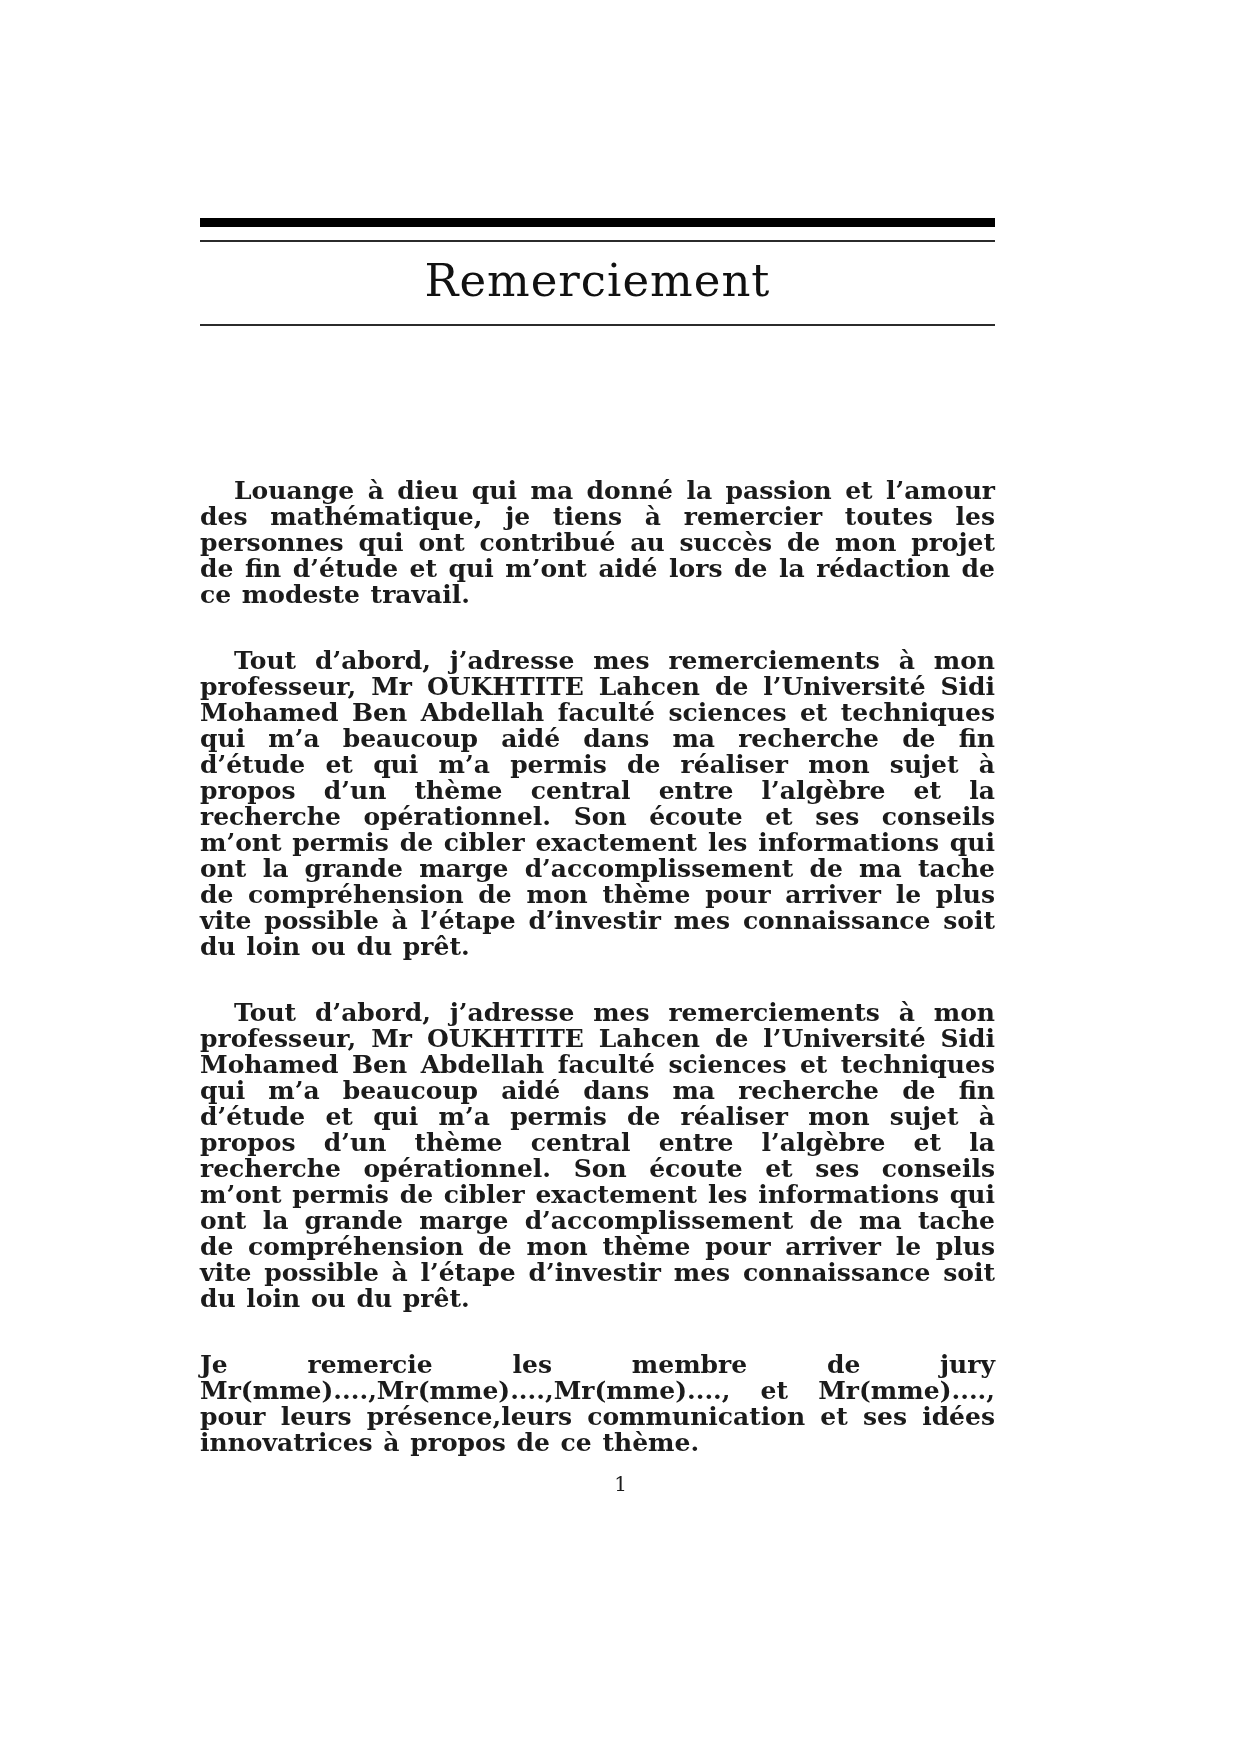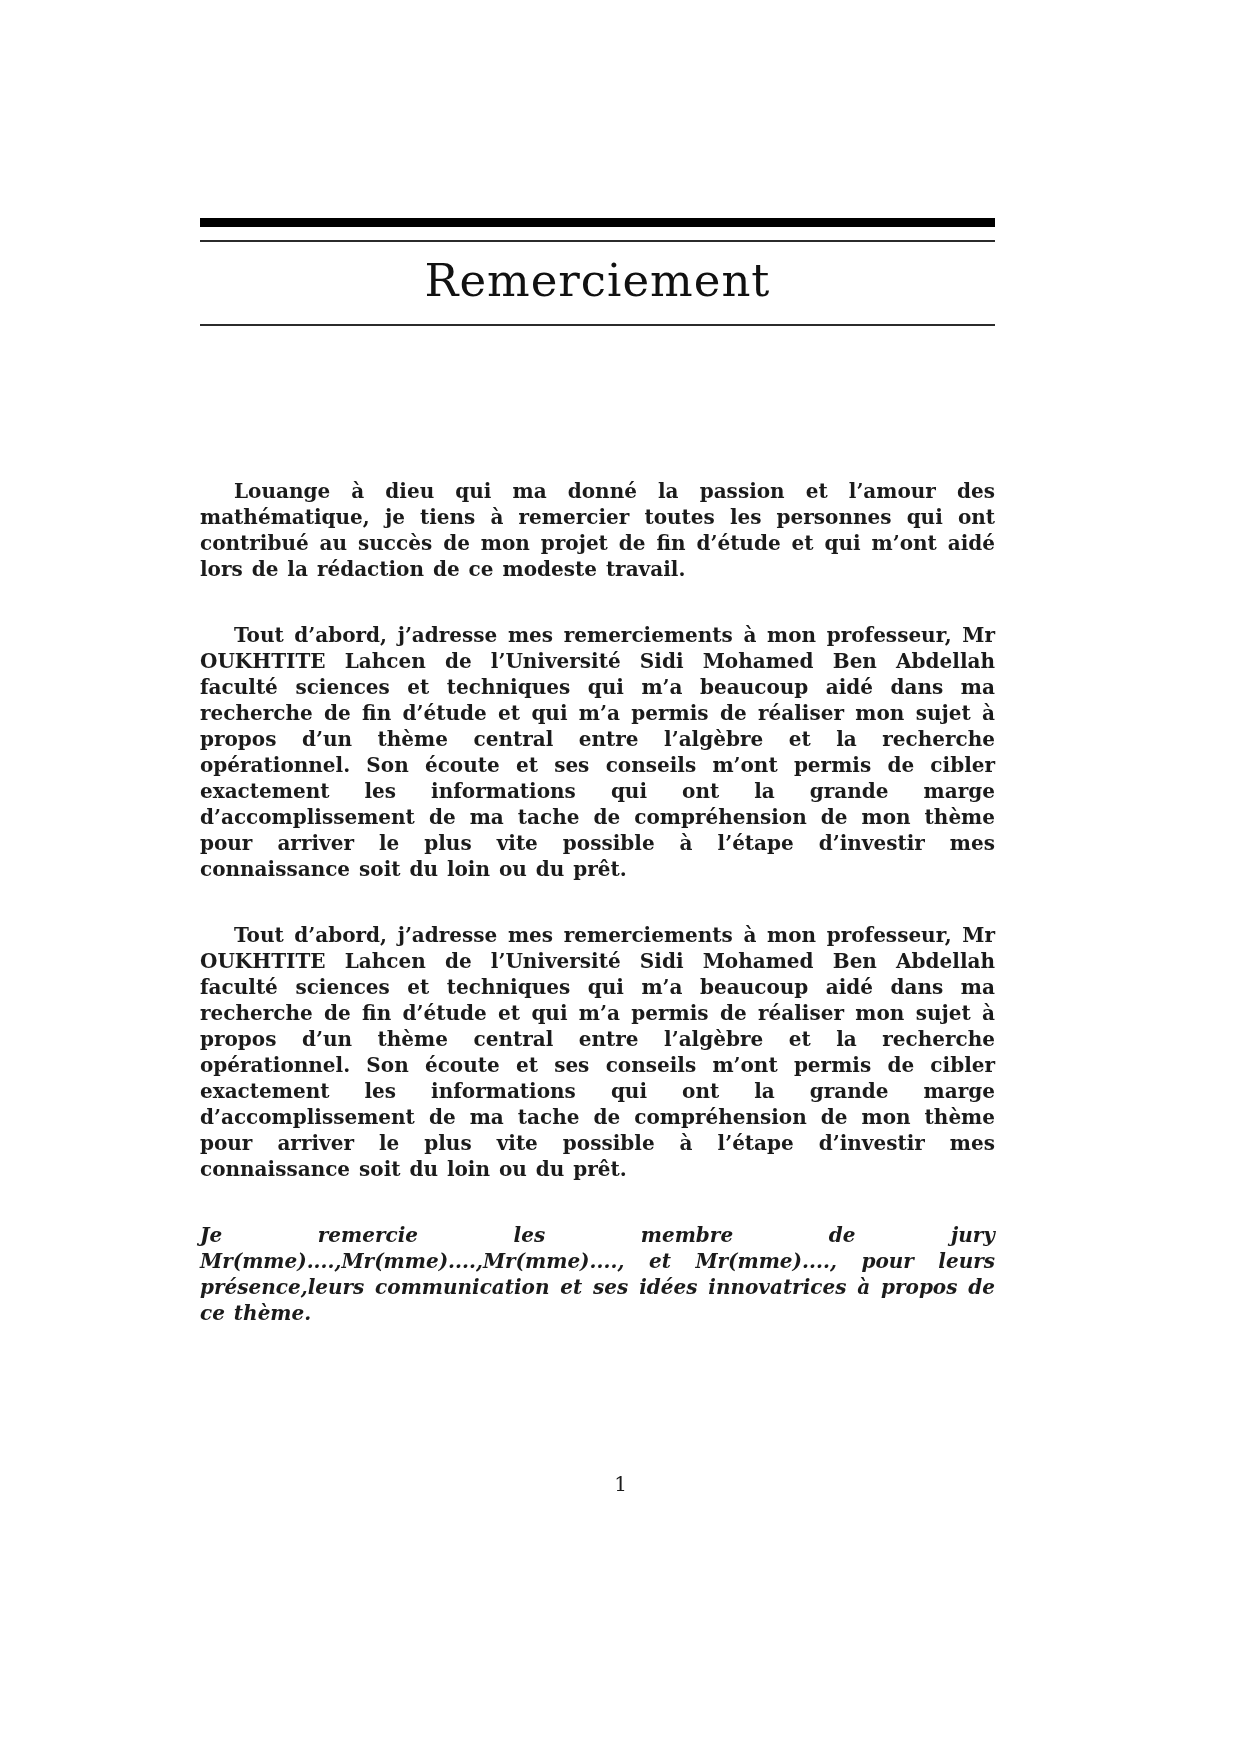--- a/index.html
+++ b/index.html
@@ -39,31 +39,30 @@
     font-size: 45px;
     font-weight: 400;
     letter-spacing: 1px;
     line-height: 1.1;
     color: #111111;
   }
   .body-text {
     margin-top: 152px;
   }
   .para {
-    font-size: 20px;
+    font-size: 25px;
     line-height: 26px;
     font-weight: 700;
     text-align: justify;
     word-spacing: 2px;
     margin: 0 0 40px 0;
     text-indent: 34px;
   }
   .para.no-indent {
     text-indent: 0;
-    font-style: italic;
   }
   .page-number {
     position: absolute;
     top: 1472px;
     left: 0;
     width: 100%;
     text-align: center;
     font-size: 20px;
     font-weight: 400;
     color: #1b1b1b;

